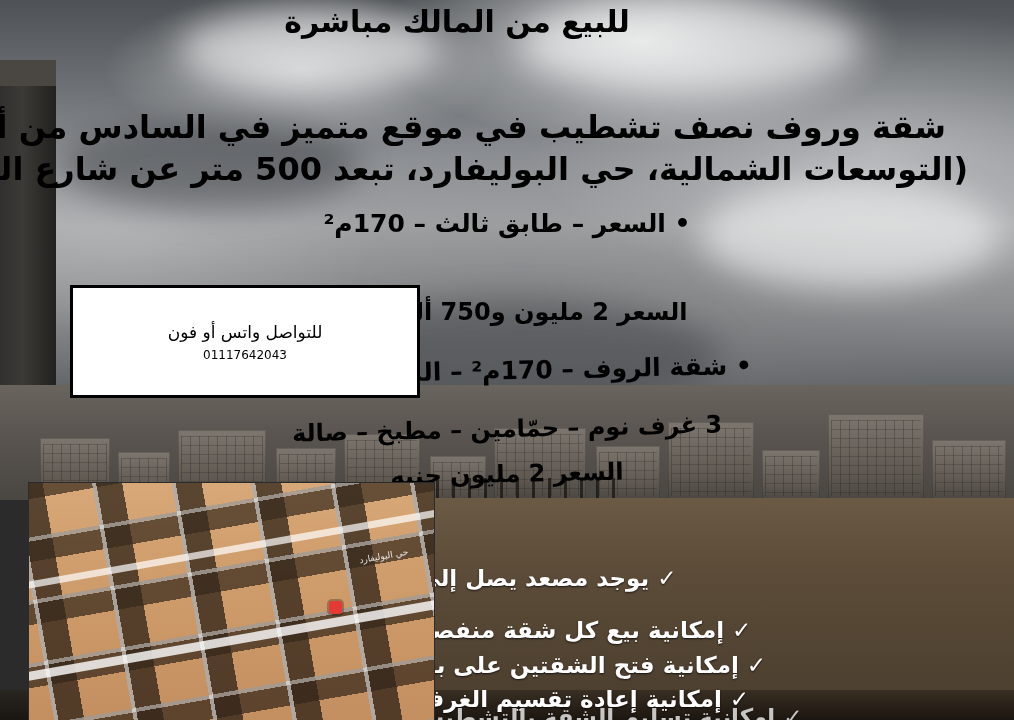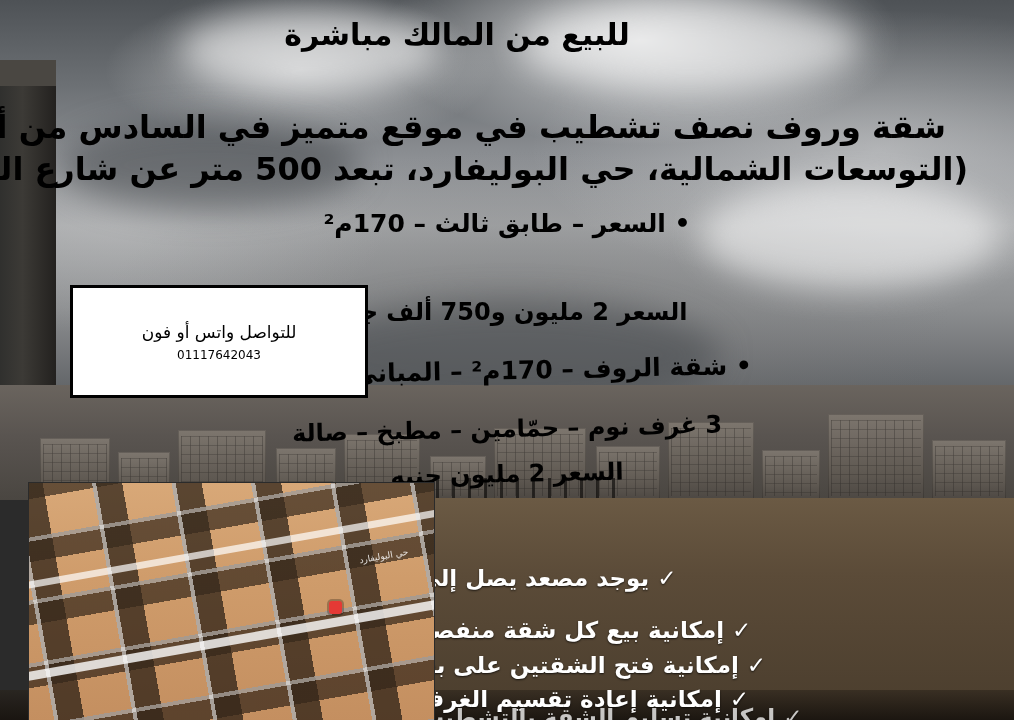--- a/index.html
+++ b/index.html
@@ -107,21 +107,21 @@
 
   
   .txt {
     position: absolute;
     color: #000;
     white-space: nowrap;
     text-align: center;
     font-weight: 700;
   }
   .headline {
-    left: 0; top: 17px; width: 914px;
+    left: 0; top: 4px; width: 914px;
     font-size: 30px;
     letter-spacing: 0px;
   }
   .desc {
     left: 0; width: 946px;
     font-size: 32px;
     font-weight: 600;
   }
   .desc1 { top: 108px; }
   .desc2 { top: 150px; padding-left: 22px; }
@@ -161,21 +161,21 @@
   .f4 { top: 686px; }
   .f5 { top: 704px; opacity: .75; }
 
   
   .skewline { transform: rotate(-1.2deg); transform-origin: center; }
 
   
   .contact-box {
     position: absolute;
     left: 70px; top: 285px;
-    width: 298px; height: 113px;
+    width: 350px; height: 113px;
     background: #fff;
     border: 3px solid #000;
     box-sizing: border-box;
     display: flex;
     flex-direction: column;
     align-items: center;
     justify-content: center;
     gap: 6px;
   }
   .contact-box .line {

